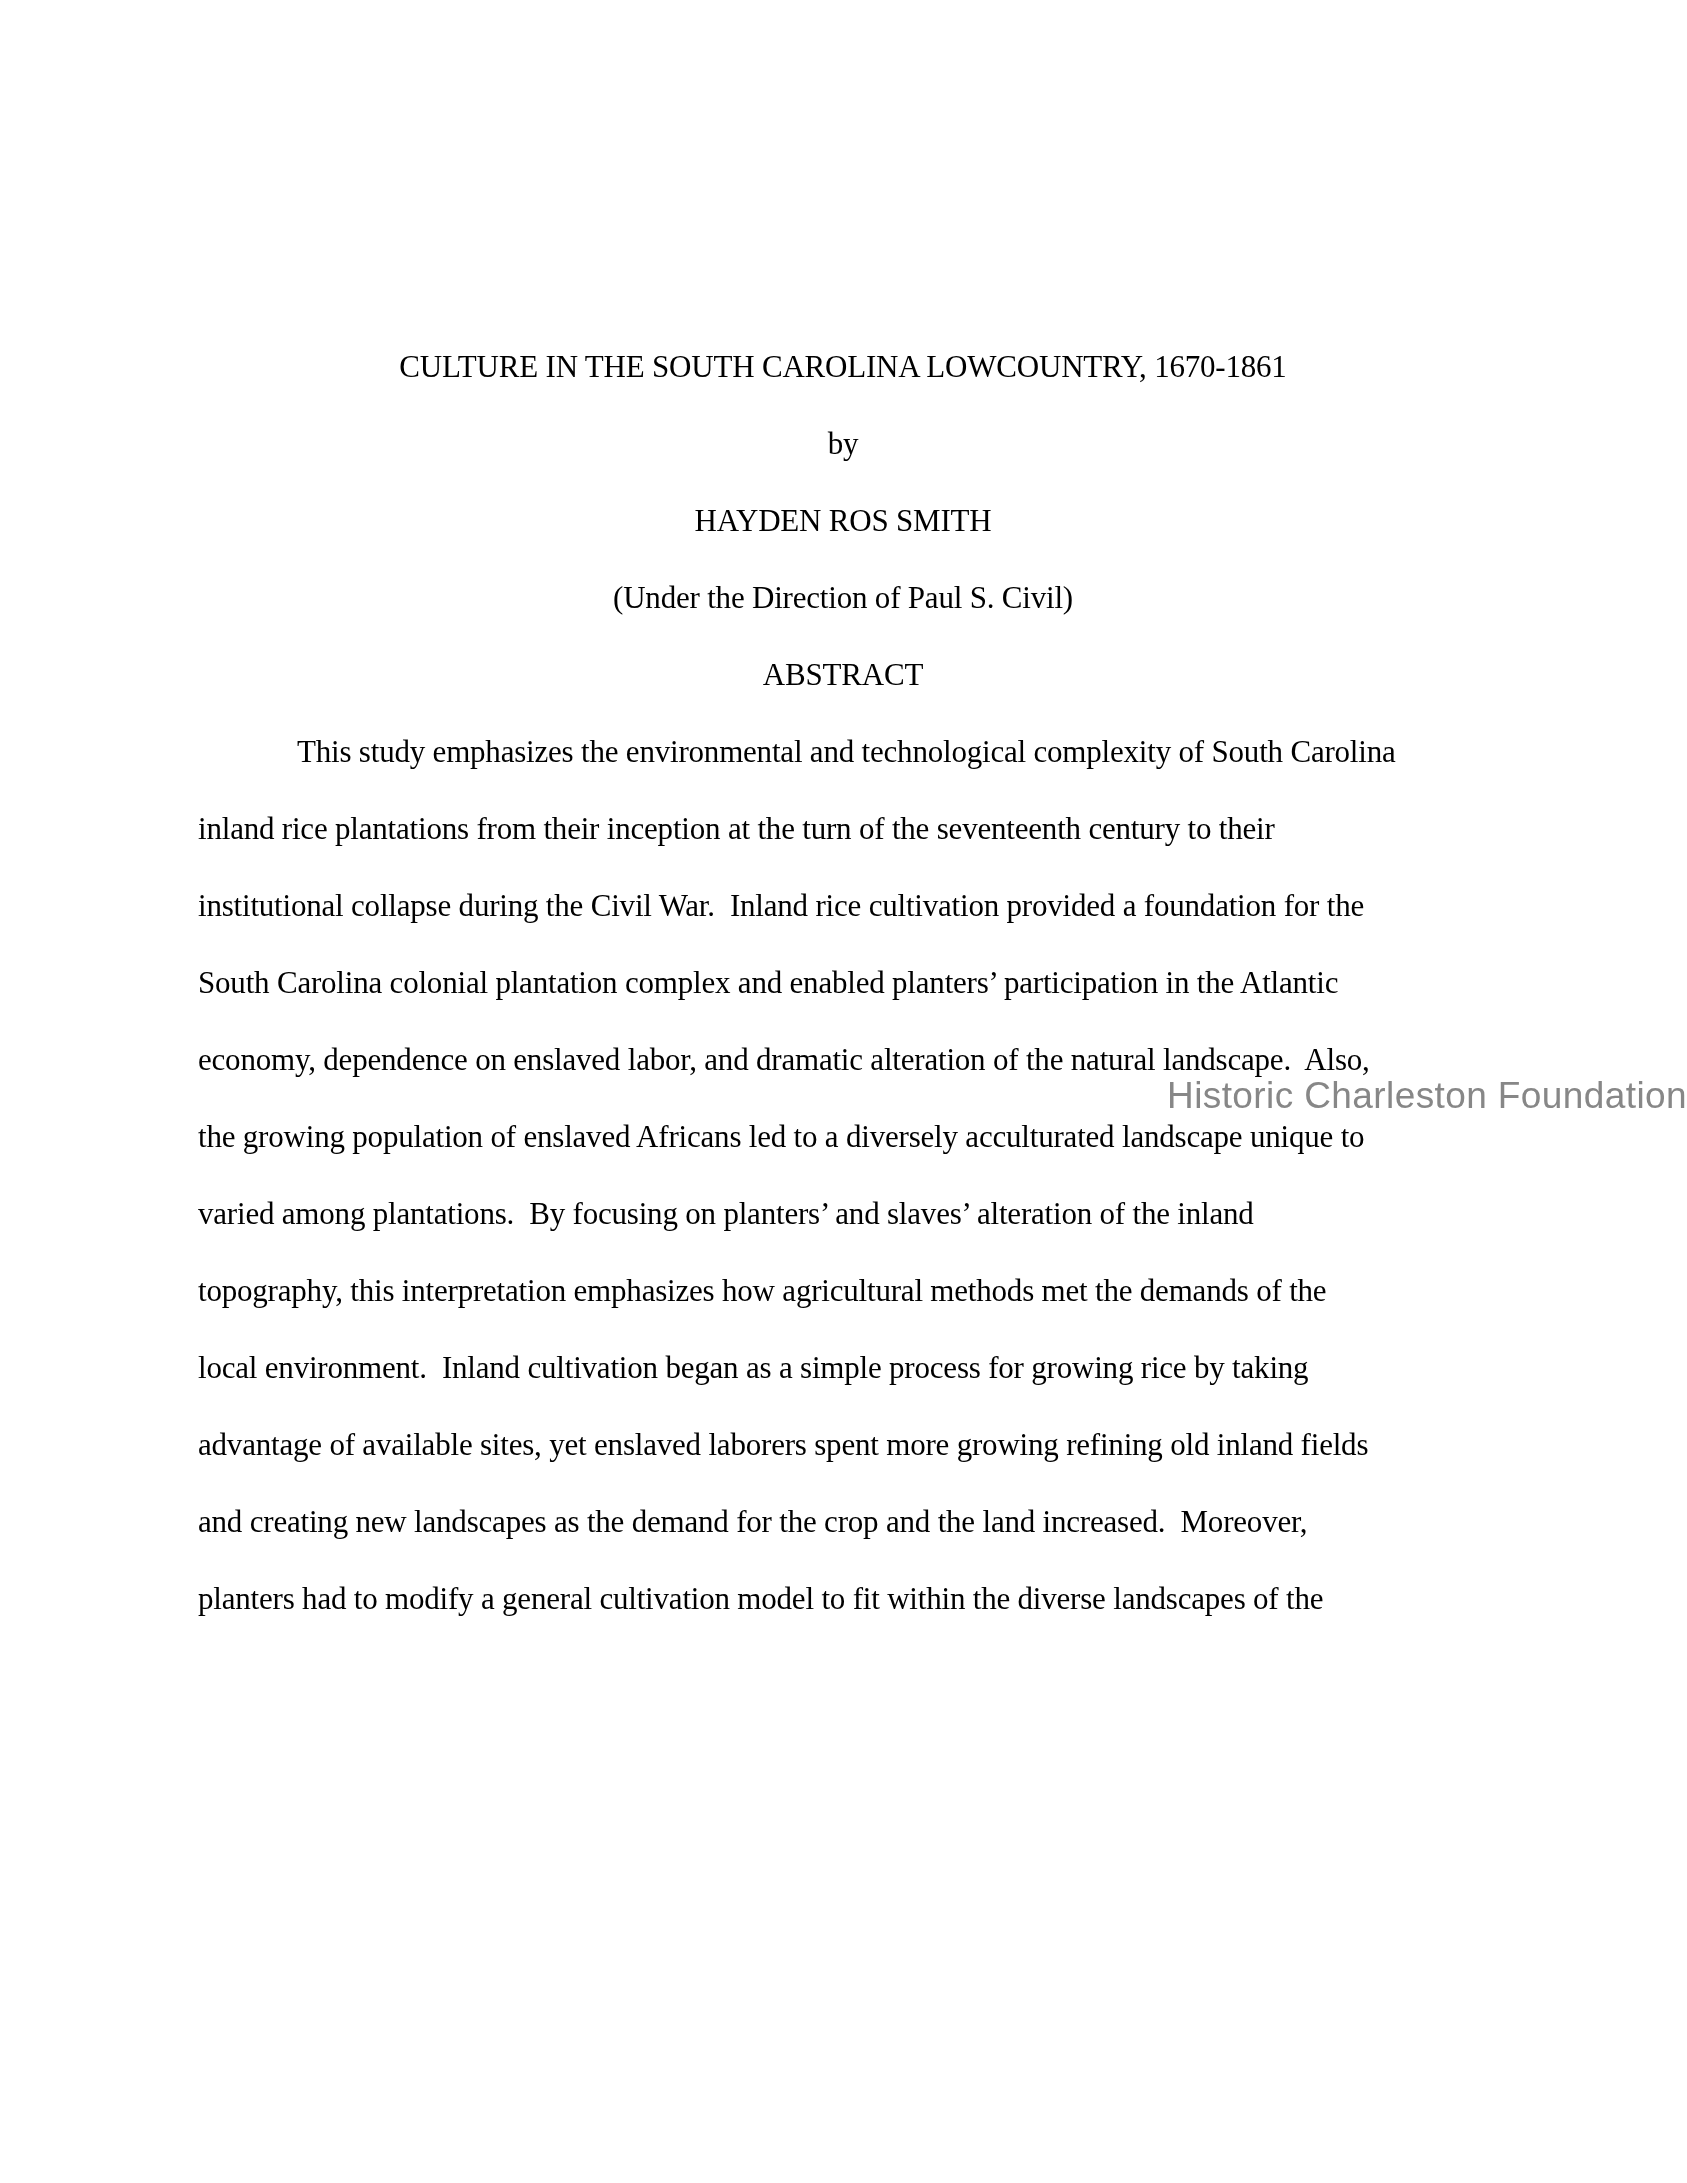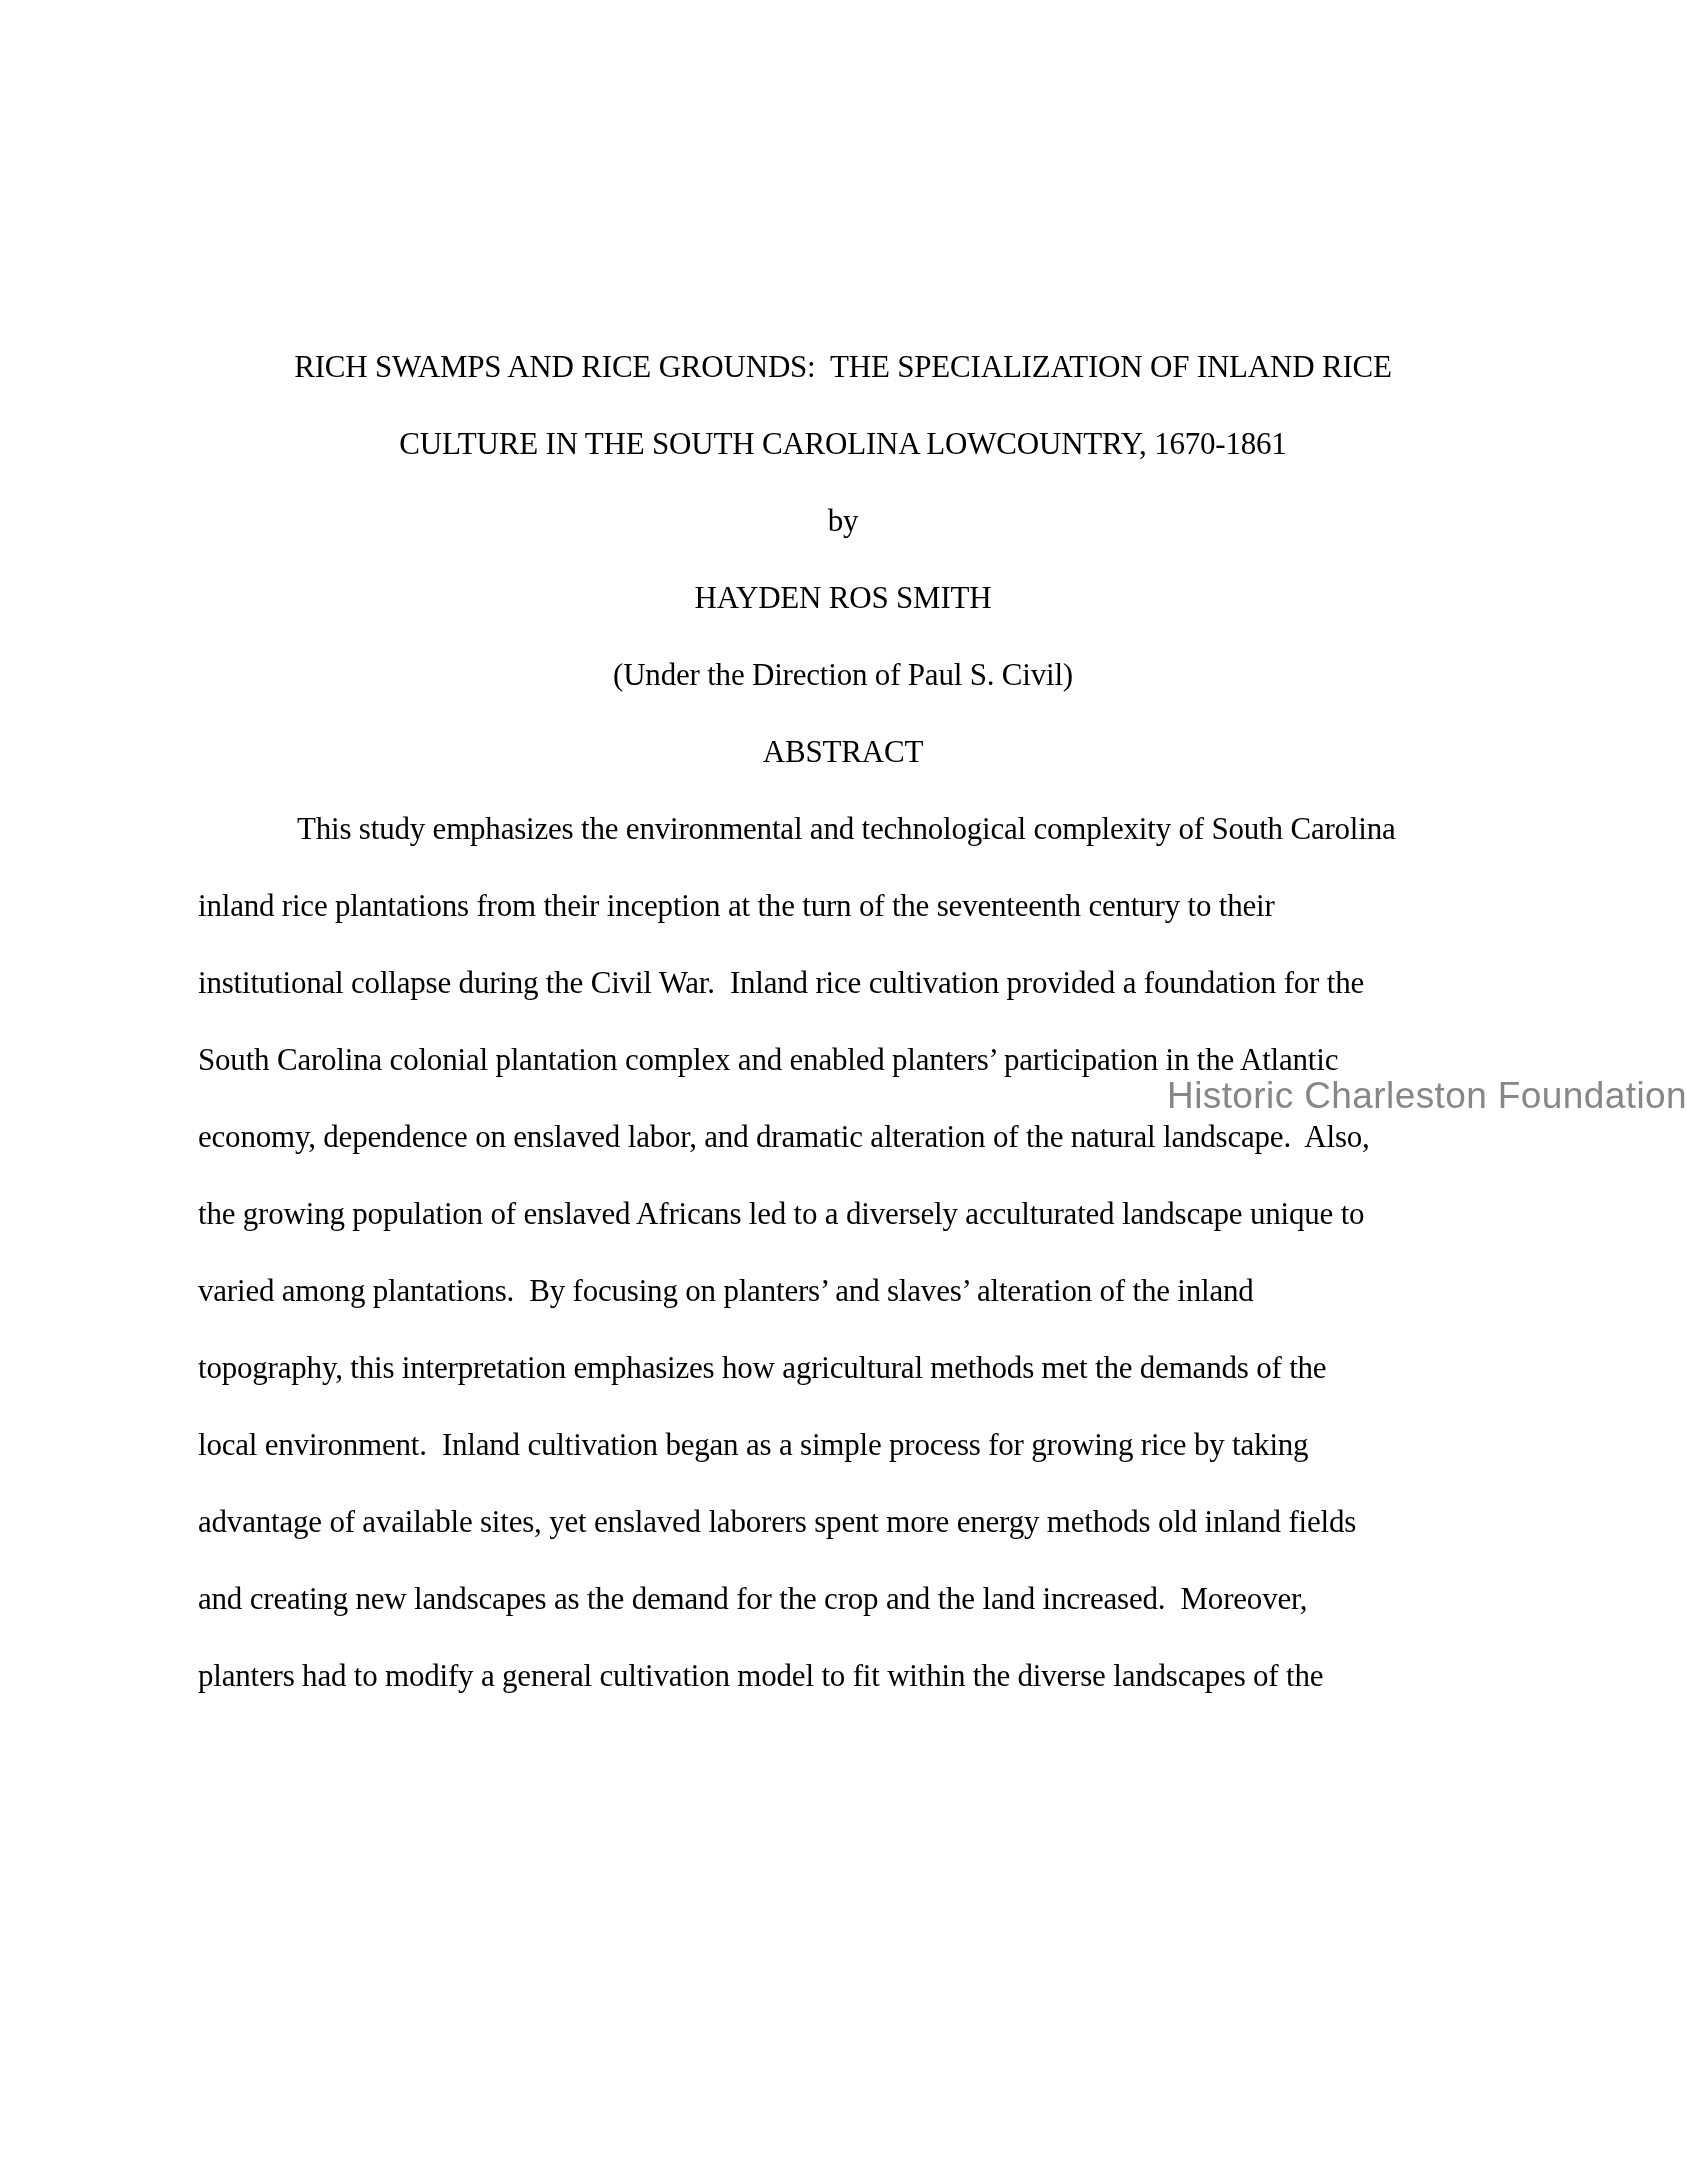--- a/index.html
+++ b/index.html
@@ -50,37 +50,36 @@
     letter-spacing: 0.4px;
     white-space: pre;
   }
 </style>
 </head>
 <body>
 
 <div class="page">
 
   <div class="content">
-    <div class="line centered">RICH SWAMPS AND RICE GROUNDS:  THE SPECIALIZATION OF INLAND RICE</div>
     <div class="line centered">CULTURE IN THE SOUTH CAROLINA LOWCOUNTRY, 1670-1861</div>
     <div class="line centered">by</div>
     <div class="line centered">HAYDEN ROS SMITH</div>
     <div class="line centered">(Under the Direction of Paul S. Civil)</div>
     <div class="line centered">ABSTRACT</div>
 
     <div class="line indent">This study emphasizes the environmental and technological complexity of South Carolina</div>
     <div class="line">inland rice plantations from their inception at the turn of the seventeenth century to their</div>
     <div class="line">institutional collapse during the Civil War.  Inland rice cultivation provided a foundation for the</div>
     <div class="line">South Carolina colonial plantation complex and enabled planters’ participation in the Atlantic</div>
     <div class="line">economy, dependence on enslaved labor, and dramatic alteration of the natural landscape.  Also,</div>
     <div class="line">the growing population of enslaved Africans led to a diversely acculturated landscape unique to</div>
     <div class="line">varied among plantations.  By focusing on planters’ and slaves’ alteration of the inland</div>
     <div class="line">topography, this interpretation emphasizes how agricultural methods met the demands of the</div>
     <div class="line">local environment.  Inland cultivation began as a simple process for growing rice by taking</div>
-    <div class="line">advantage of available sites, yet enslaved laborers spent more energy methods old inland fields</div>
+    <div class="line">advantage of available sites, yet enslaved laborers spent more growing refining old inland fields</div>
     <div class="line">and creating new landscapes as the demand for the crop and the land increased.  Moreover,</div>
     <div class="line">planters had to modify a general cultivation model to fit within the diverse landscapes of the</div>
   </div>
 
   <div class="watermark" style="color: rgb(135, 135, 135);">Historic Charleston Foundation</div>
 
 </div>
 
 
 </body></html>

